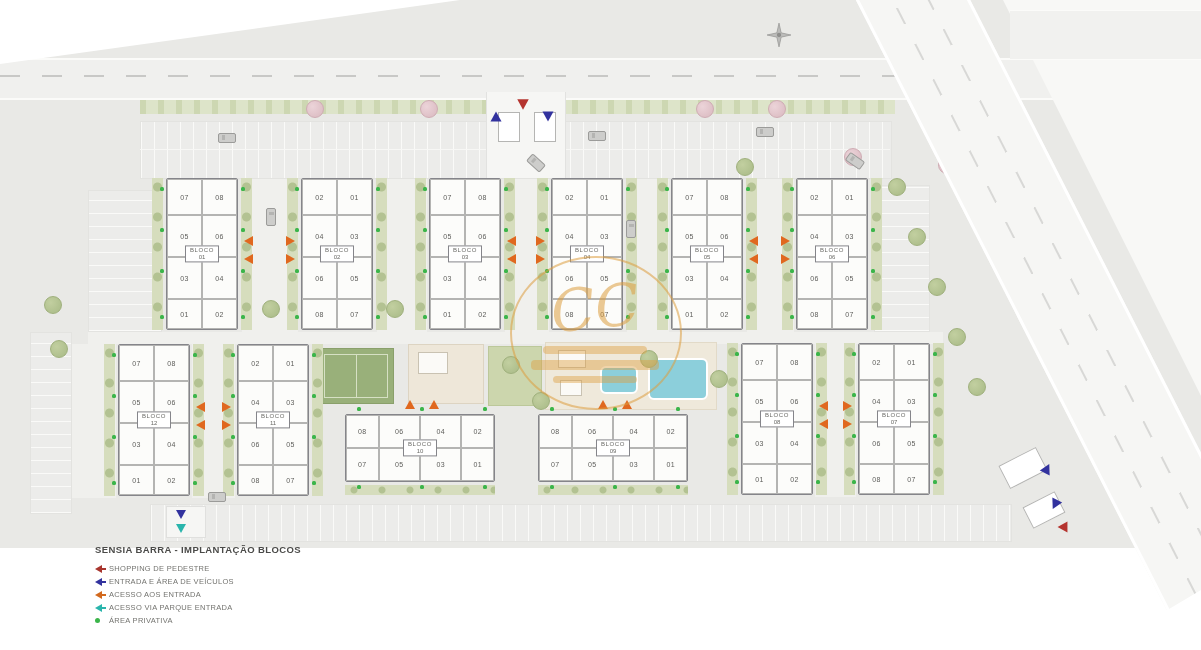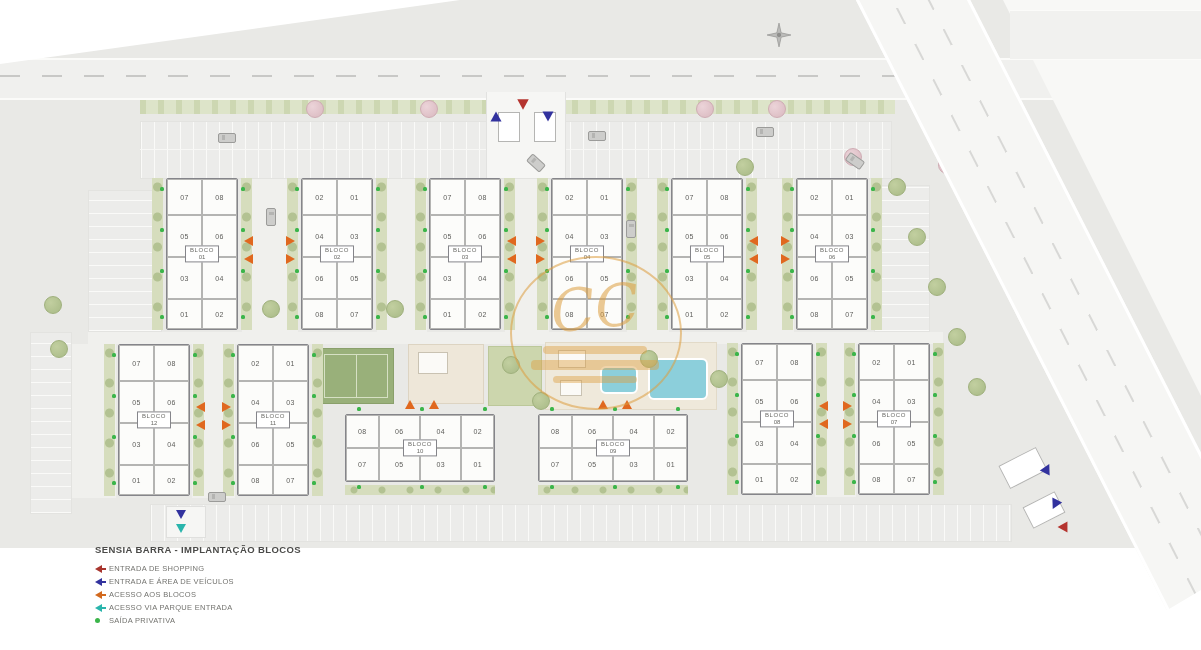--- a/index.html
+++ b/index.html
@@ -148,48 +148,48 @@
   </div>
 
   <div class="abs legend">
     <div class="lg-title">SENSIA BARRA - IMPLANTAÇÃO BLOCOS</div>
     <div id="lg-items">
         <div class="lg-item">
           <span class="lg-ic">
             <span class="lg-tri" style="border-right-color: rgb(168, 53, 46);"></span>
             <span class="lg-tail" style="background: rgb(168, 53, 46);"></span>
           </span>
-          <span class="lg-txt">ENTRADA DE SHOPPING</span>
+          <span class="lg-txt">SHOPPING DE PEDESTRE</span>
         </div>
         <div class="lg-item">
           <span class="lg-ic">
             <span class="lg-tri" style="border-right-color: rgb(50, 50, 158);"></span>
             <span class="lg-tail" style="background: rgb(50, 50, 158);"></span>
           </span>
           <span class="lg-txt">ENTRADA E ÁREA DE VEÍCULOS</span>
         </div>
         <div class="lg-item">
           <span class="lg-ic">
             <span class="lg-tri" style="border-right-color: rgb(210, 105, 30);"></span>
             <span class="lg-tail" style="background: rgb(210, 105, 30);"></span>
           </span>
-          <span class="lg-txt">ACESSO AOS BLOCOS</span>
+          <span class="lg-txt">ACESSO AOS ENTRADA</span>
         </div>
         <div class="lg-item">
           <span class="lg-ic">
             <span class="lg-tri" style="border-right-color: rgb(42, 181, 172);"></span>
             <span class="lg-tail" style="background: rgb(42, 181, 172);"></span>
           </span>
           <span class="lg-txt">ACESSO VIA PARQUE ENTRADA</span>
         </div>
         <div class="lg-item">
           <span class="lg-ic">
             <span class="lg-dot" style="background: rgb(59, 181, 74);"></span>
           </span>
-          <span class="lg-txt">SAÍDA PRIVATIVA</span>
+          <span class="lg-txt">ÁREA PRIVATIVA</span>
         </div>
       </div>
   </div>
 
 <div class="abs block" style="left: 166px; top: 178px; width: 72px; height: 152px;">
       <div class="ugrid" style="grid-template-columns: 1fr 1fr; grid-template-rows: 24% 28% 28% 20%;">
         <div class="ucell">07</div>
         <div class="ucell">08</div>
         <div class="ucell">05</div>
         <div class="ucell">06</div>

